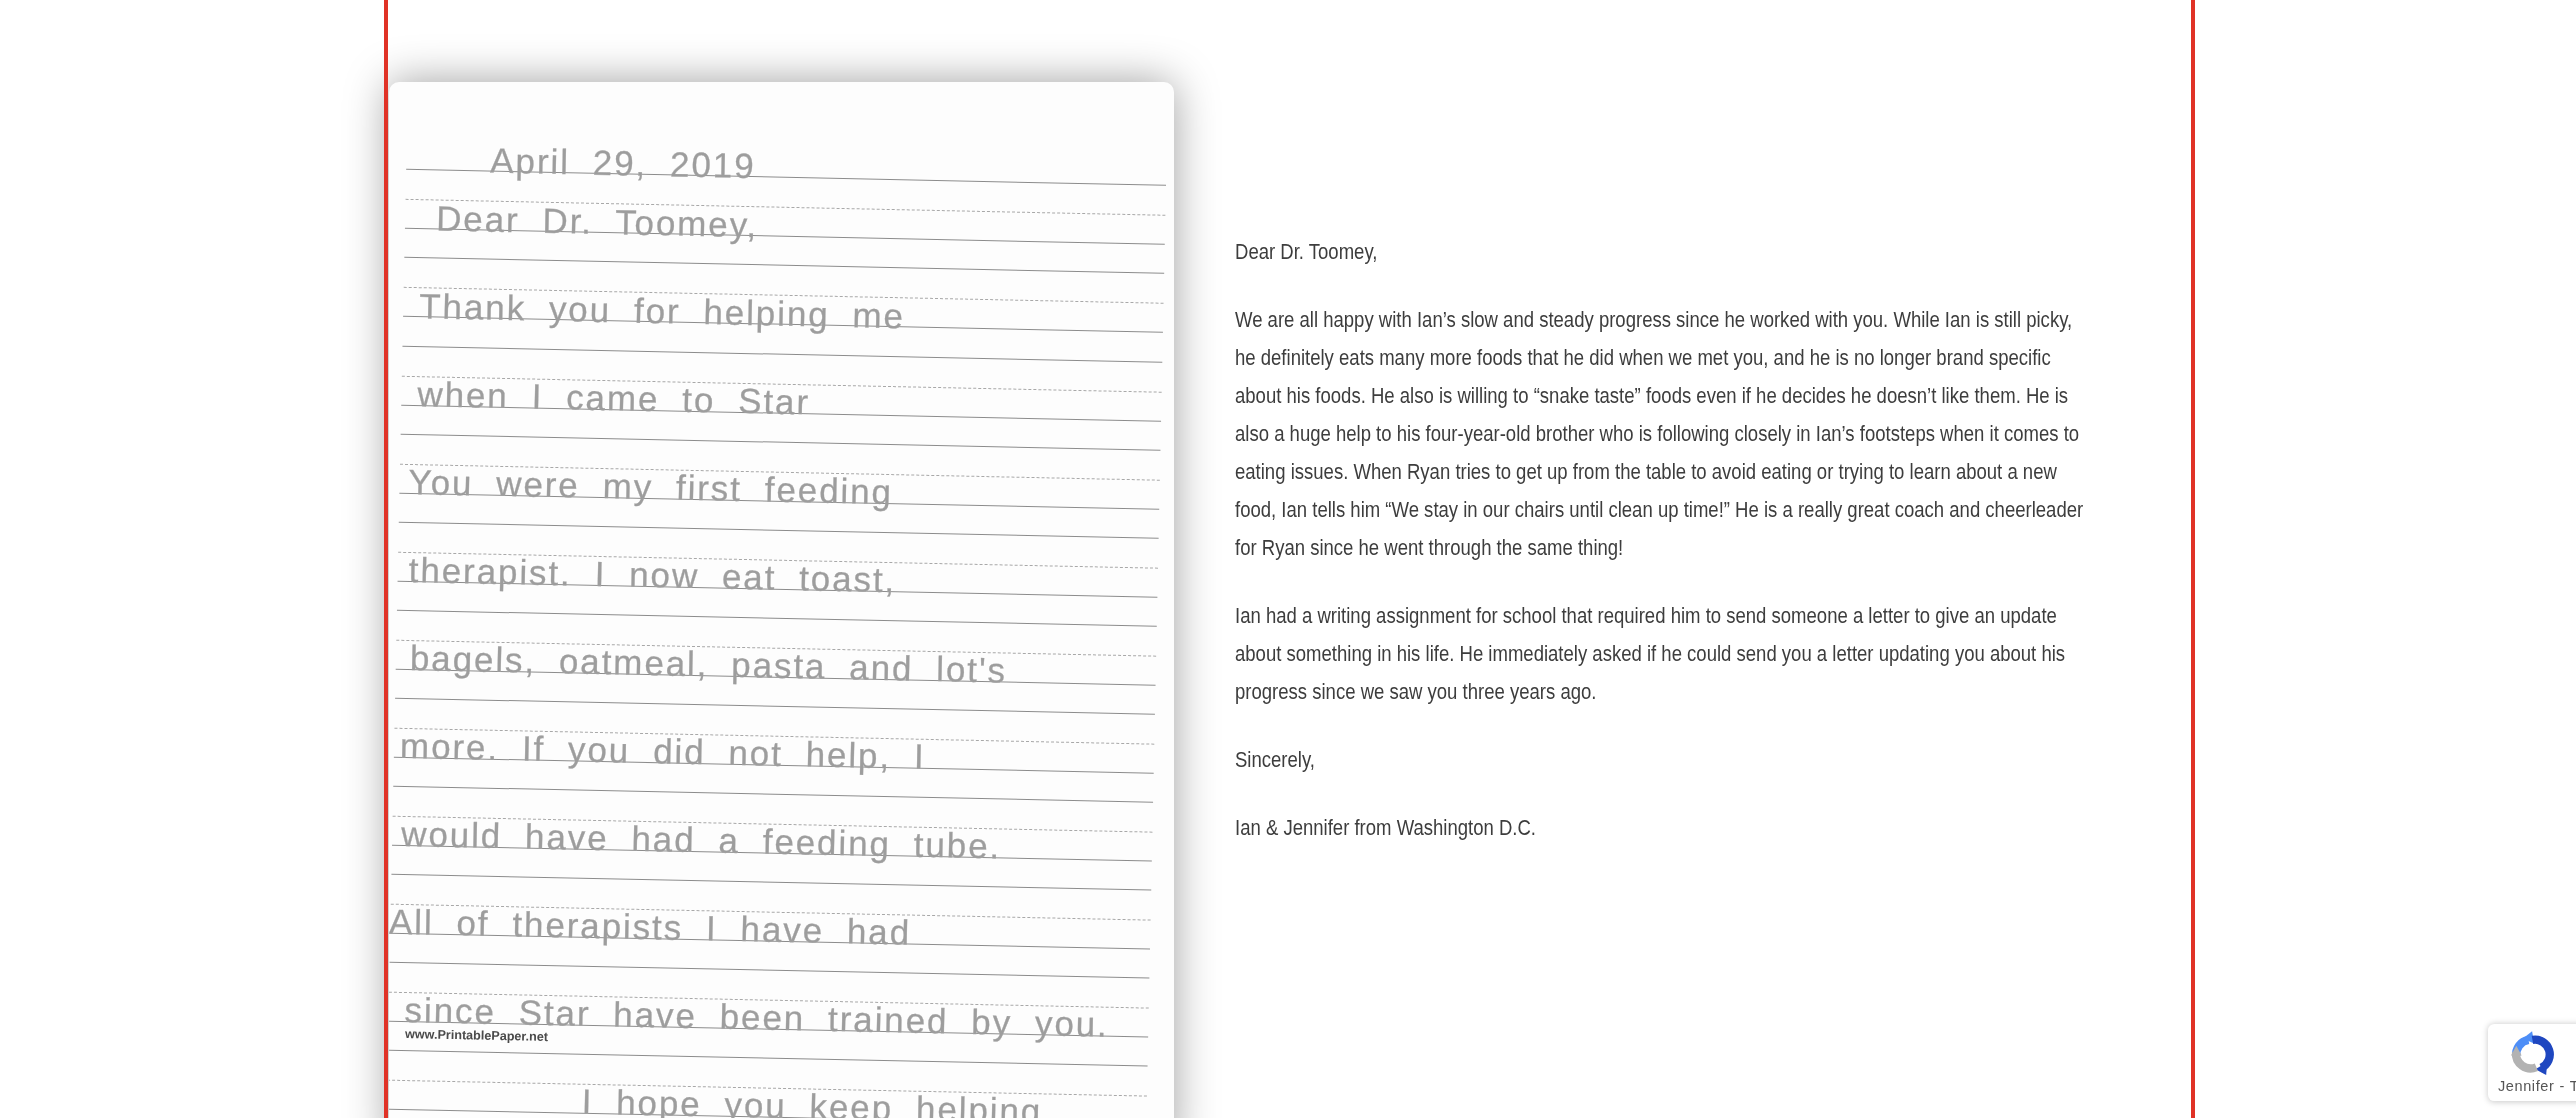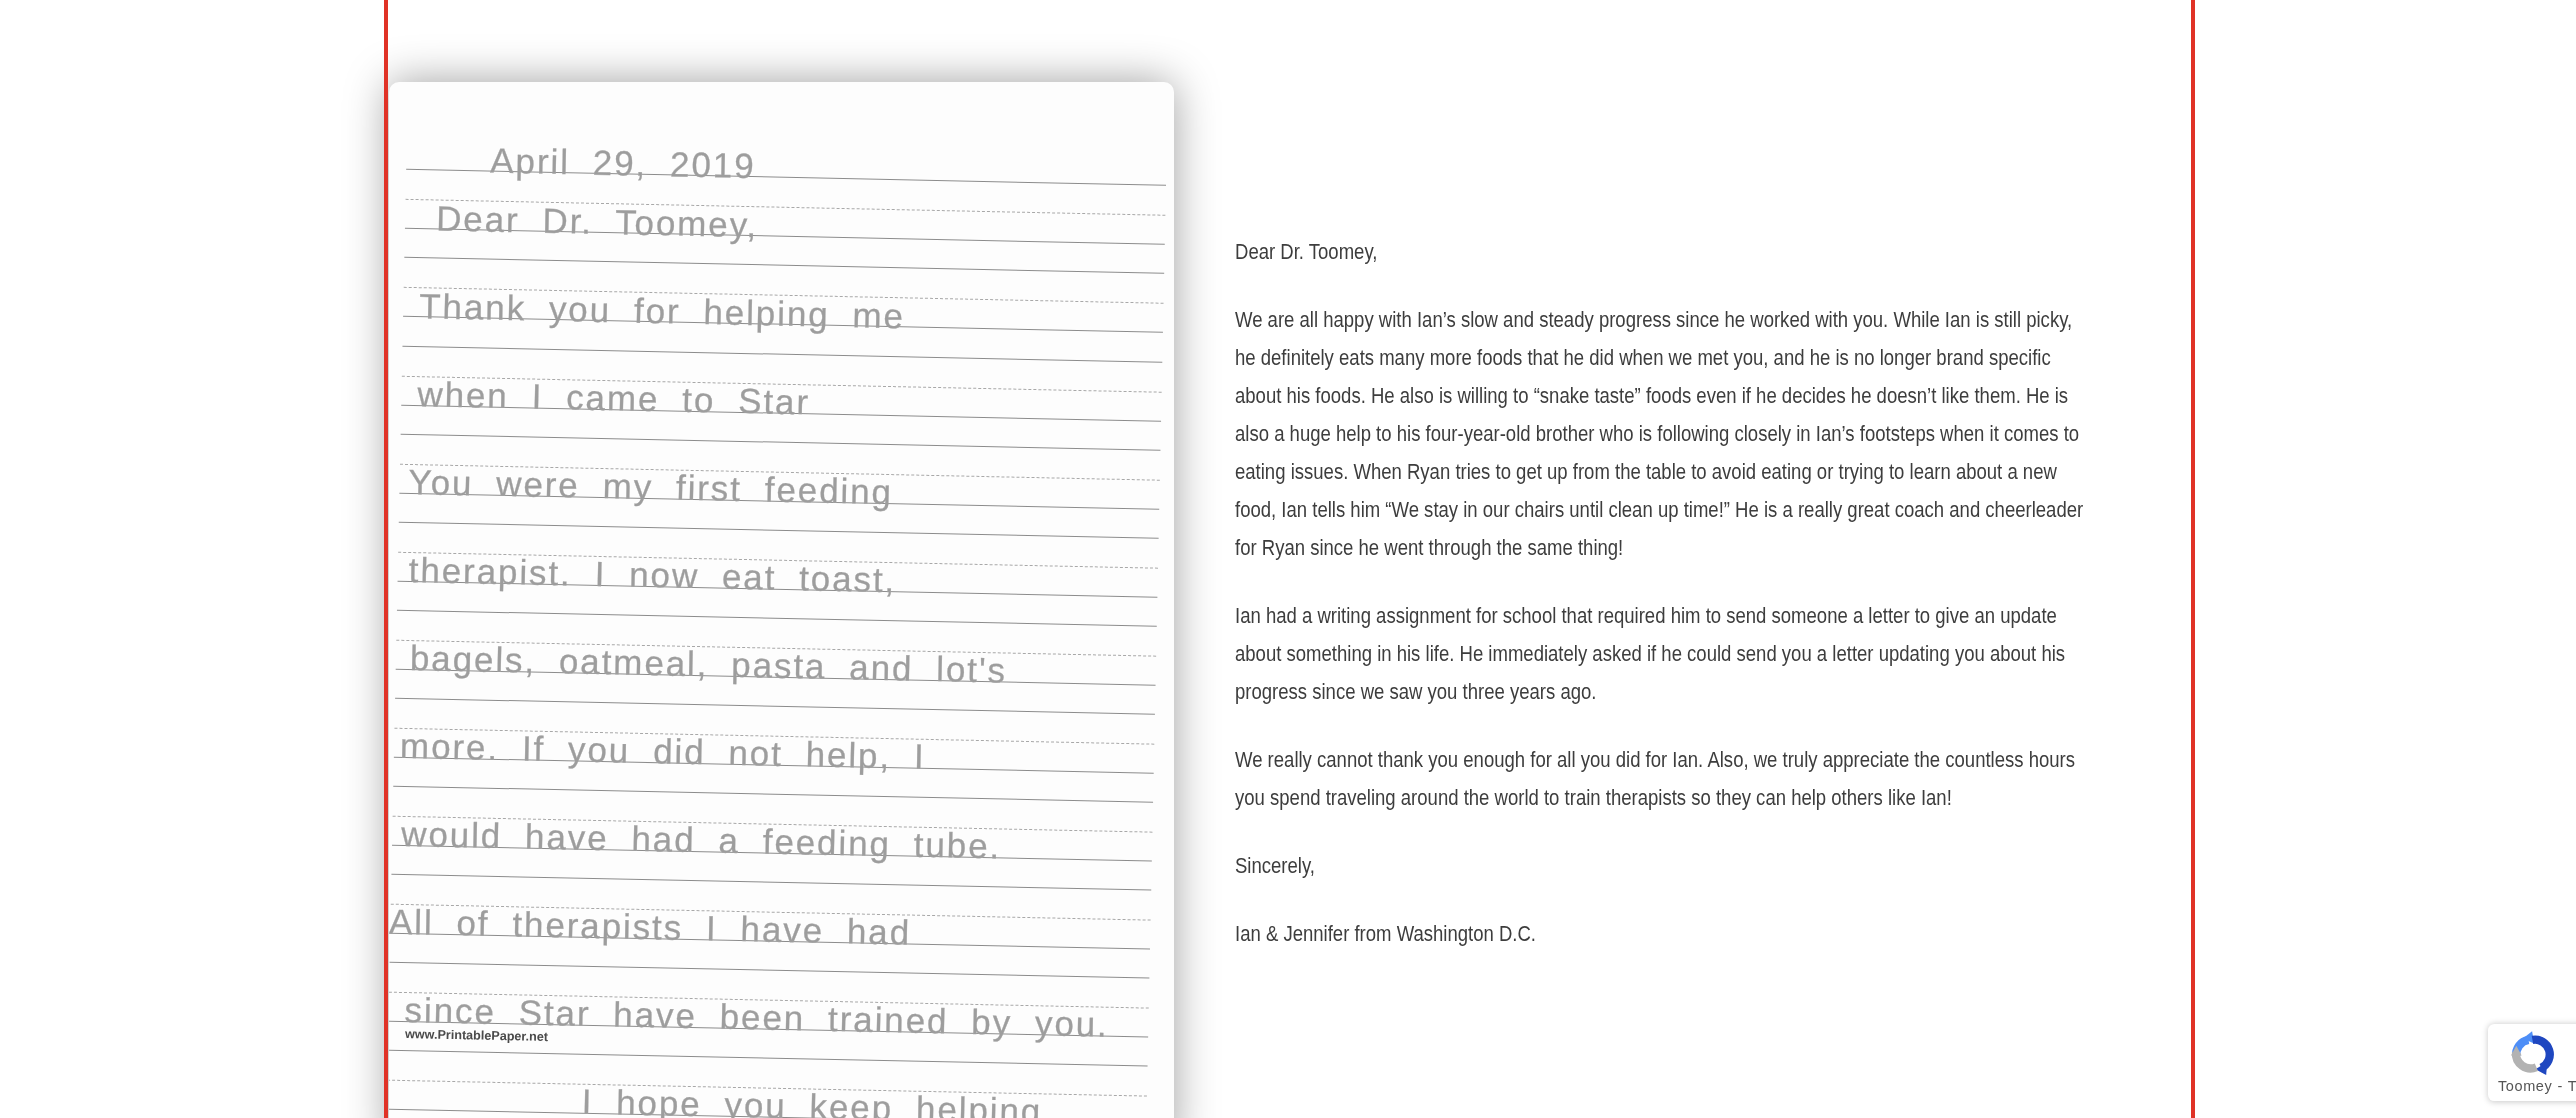--- a/index.html
+++ b/index.html
@@ -152,39 +152,34 @@
       <div class="line">for Ryan since he went through the same thing!</div>
     </div>
 
   <div class="para">
 
   <div class="line">Ian had a writing assignment for school that required him to send someone a letter to give an update</div>
       <div class="line">about something in his life. He immediately asked if he could send you a letter updating you about his</div>
       <div class="line">progress since we saw you three years ago.</div>
     </div>
 
-  <div class="para">
-
-  <div class="line">We really cannot thank you enough for all you did for Ian. Also, we truly appreciate the countless hours</div>
-      <div class="line">you spend traveling around the world to train therapists so they can help others like Ian!</div>
-    </div>
 
   <div class="line block">Sincerely,</div>
   <div class="line">Ian &amp; Jennifer from Washington D.C.</div>
 </div>
 
 <div class="recaptcha">
   <svg class="rc-logo" width="49" height="49" viewBox="0 0 100 100">
 
     <path d="M 21 54 A 30 30 0 0 1 46 20.3" fill="none" stroke="#4d8ef7" stroke-width="17"></path>
     <polygon points="38,8 62,8 50,30" fill="#4d8ef7" transform="rotate(-38 50 18)"></polygon>
 
     <path d="M 54 20.3 A 30 30 0 0 1 72 77" fill="none" stroke="#1f47c0" stroke-width="17"></path>
     <polygon points="84,66 82,92 60,80" fill="#1f47c0"></polygon>
 
     <path d="M 62 76 A 30 30 0 0 1 20.5 46" fill="none" stroke="#b2b2b2" stroke-width="17"></path>
     <polygon points="10,52 32,52 21,32" fill="#b2b2b2"></polygon>
   </svg>
   <div class="rc-links">
-    <span class="lnk">Toomey</span><span>-</span><span class="lnk">Terms</span>
+    <span class="lnk">Jennifer</span><span>-</span><span class="lnk">Terms</span>
   </div>
 </div>
 
 
 </body></html>

